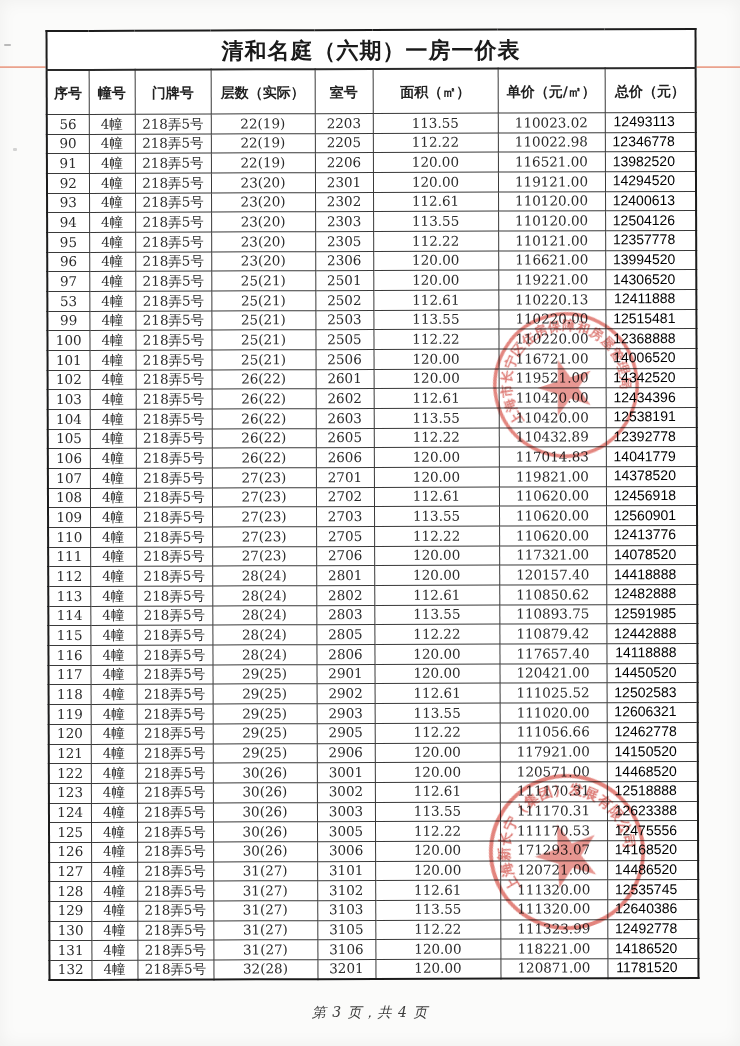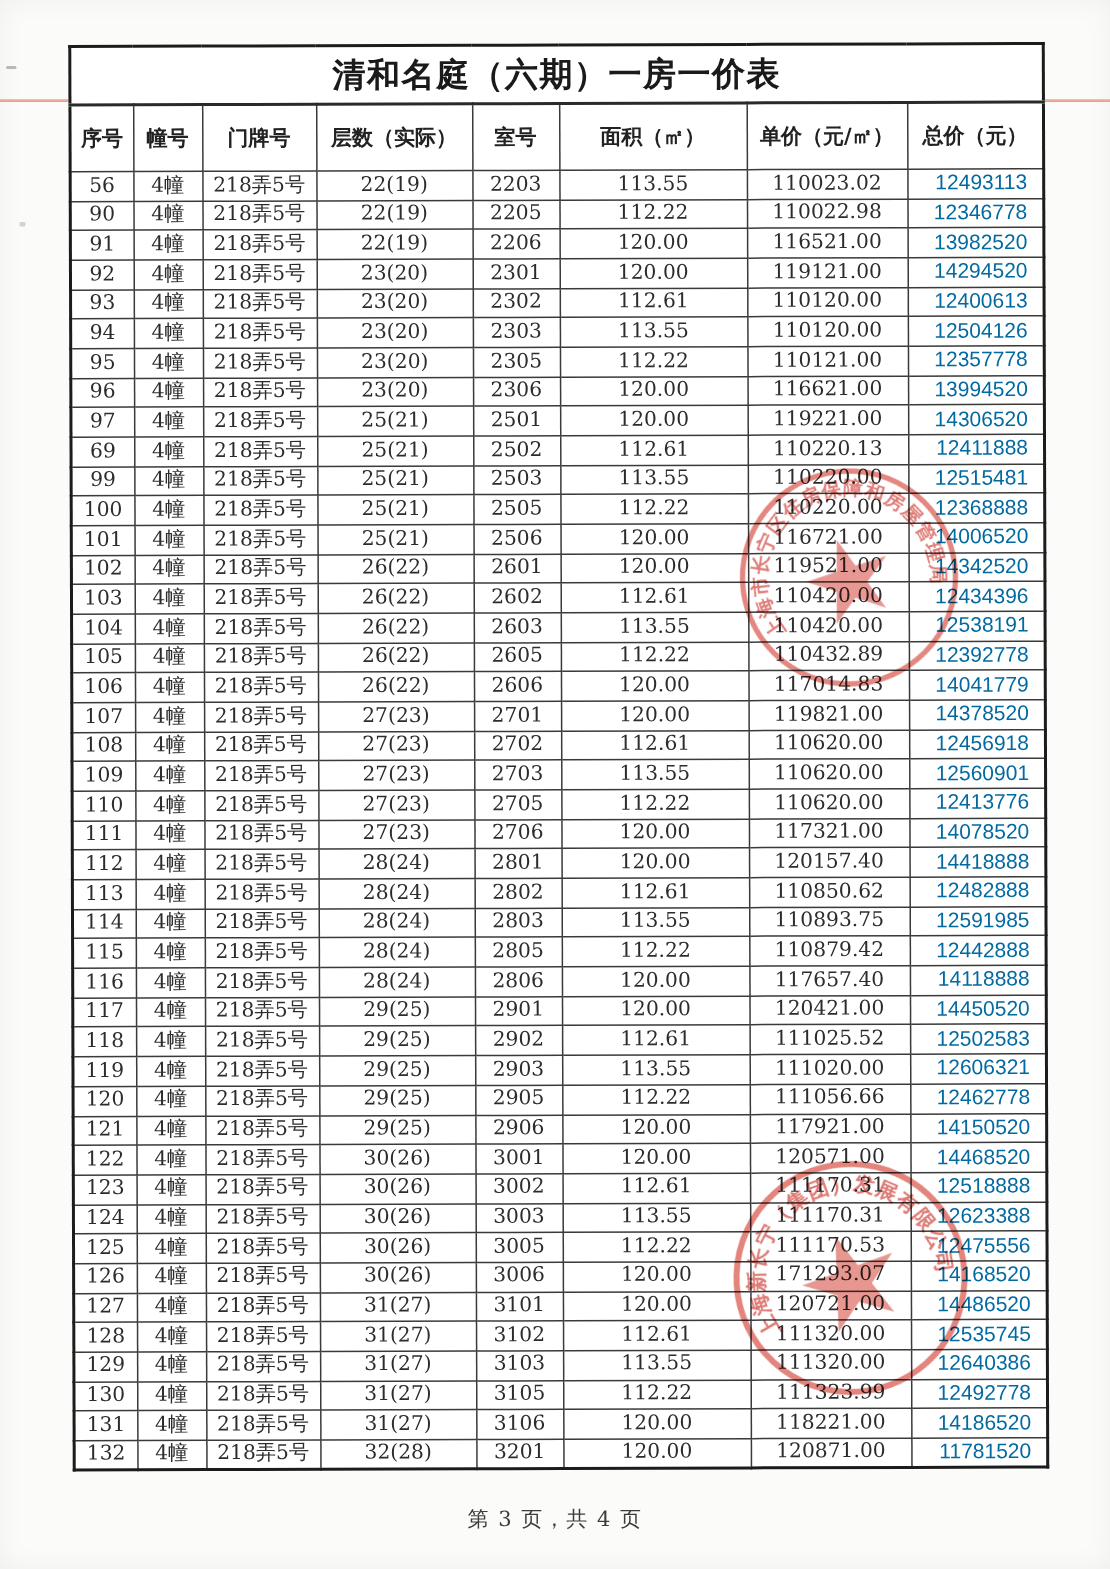--- a/index.html
+++ b/index.html
@@ -43,27 +43,27 @@
     color:#1a1a1a;
     border-bottom:2px solid #2a2a2a;
   }
   .header-row th{
     height:43px;
     font-size:14px;font-weight:600;color:#222;
   }
   .price-table tbody tr{height:19.68px;}
   .price-table td.col-total{
     font-family:"Liberation Sans","DejaVu Sans",sans-serif;
-    font-size:14px;color:#0369a1;
-    text-align:right;padding-right:10px;
+    font-size:14px;color:#000000;
+    text-align:right;padding-right:20px;
     position:relative;top:-1px;
   }
   .footer-text{
     position:absolute;left:0;top:1004px;width:740px;
-    text-align:center;font-size:14px;color:#3c3c3c;letter-spacing:1px;
+    text-align:center;font-size:14px;color:#3c3c3c;letter-spacing:1px;font-style:italic;
   }
   svg.stamp-layer{
     position:absolute;left:0;top:0;width:740px;height:1046px;
     pointer-events:none;mix-blend-mode:multiply;
   }
   .stamp-text{
     font-family:"DejaVu Serif","Liberation Serif",serif;
     font-weight:bold;
   }
 </style>
@@ -186,21 +186,21 @@
         <td>97</td>
         <td>4幢</td>
         <td>218弄5号</td>
         <td>25(21)</td>
         <td>2501</td>
         <td>120.00</td>
         <td>119221.00</td>
         <td class="col-total">14306520</td>
       </tr>
       <tr>
-        <td>69</td>
+        <td>53</td>
         <td>4幢</td>
         <td>218弄5号</td>
         <td>25(21)</td>
         <td>2502</td>
         <td>112.61</td>
         <td>110220.13</td>
         <td class="col-total">12411888</td>
       </tr>
       <tr>
         <td>99</td>

